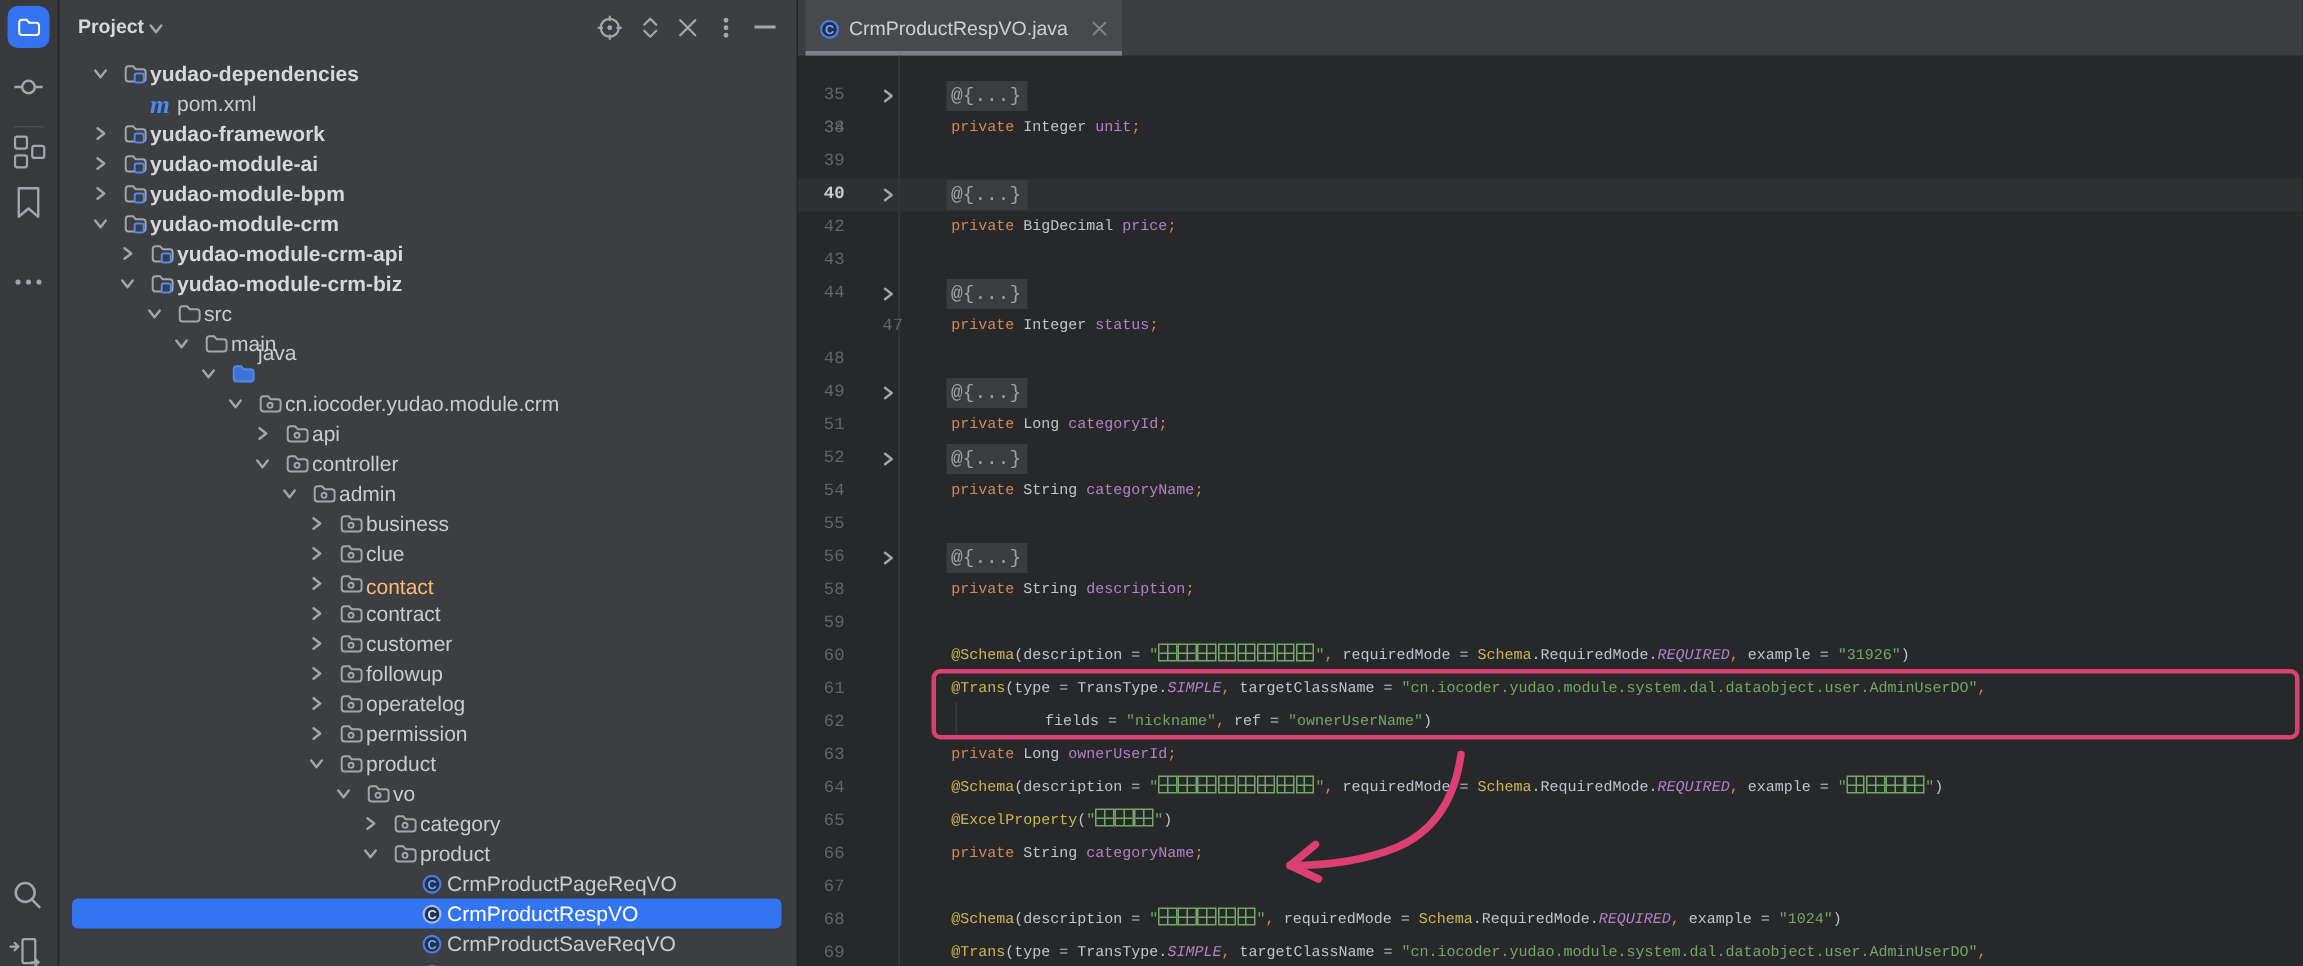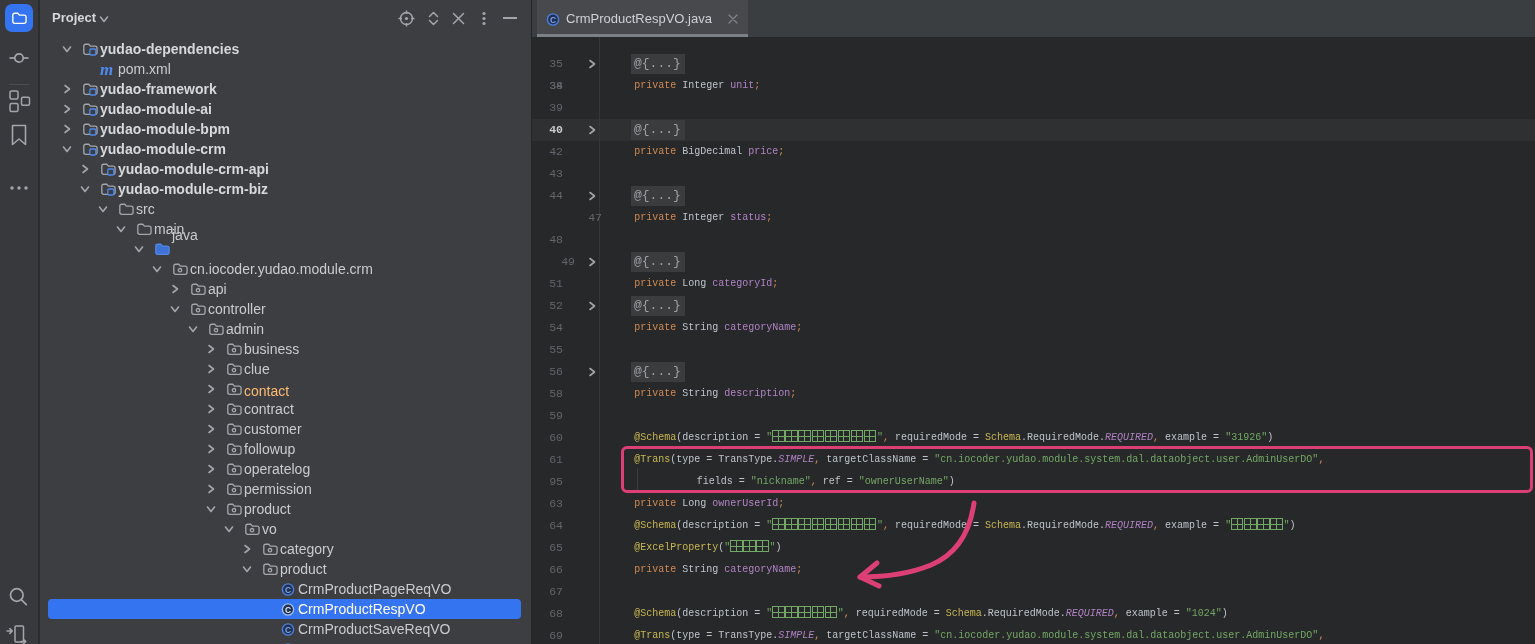--- a/index.html
+++ b/index.html
@@ -382,21 +382,21 @@
 <div class="abs" style="left:631px;top:120px;width:54px;height:20px;background:#3a3c3e;color:#9ca1a7;font-family:'Liberation Mono',monospace;font-size:13px;line-height:20px;padding-left:3px">@{...}</div>
 <div class="num" style="top:141px;">42</div>
 <div class="num" style="top:163px;">43</div>
 <div class="num" style="top:185px;">44</div>
 <svg style="position:absolute;left:586px;top:190px" width="12" height="12" viewBox="0 0 12 12">
     <polyline points="4,2.5 8.5,6 4,9.5" fill="none" stroke="#a2a6ac" stroke-width="1.6" stroke-linecap="round" stroke-linejoin="round"></polyline>
   </svg>
 <div class="abs" style="left:631px;top:186px;width:54px;height:20px;background:#3a3c3e;color:#9ca1a7;font-family:'Liberation Mono',monospace;font-size:13px;line-height:20px;padding-left:3px">@{...}</div>
 <div class="num" style="top:207px;margin-left:39px;">47</div>
 <div class="num" style="top:229px;">48</div>
-<div class="num" style="top:251px;margin-left:12px;">49</div>
+<div class="num" style="top:251px;">49</div>
 <svg style="position:absolute;left:586px;top:256px" width="12" height="12" viewBox="0 0 12 12">
     <polyline points="4,2.5 8.5,6 4,9.5" fill="none" stroke="#a2a6ac" stroke-width="1.6" stroke-linecap="round" stroke-linejoin="round"></polyline>
   </svg>
 <div class="abs" style="left:631px;top:252px;width:54px;height:20px;background:#3a3c3e;color:#9ca1a7;font-family:'Liberation Mono',monospace;font-size:13px;line-height:20px;padding-left:3px">@{...}</div>
 <div class="num" style="top:273px;">51</div>
 <div class="num" style="top:295px;text-align:right;">52</div>
 <svg style="position:absolute;left:586px;top:300px" width="12" height="12" viewBox="0 0 12 12">
     <polyline points="4,2.5 8.5,6 4,9.5" fill="none" stroke="#a2a6ac" stroke-width="1.6" stroke-linecap="round" stroke-linejoin="round"></polyline>
   </svg>
 <div class="abs" style="left:631px;top:296px;width:54px;height:20px;background:#3a3c3e;color:#9ca1a7;font-family:'Liberation Mono',monospace;font-size:13px;line-height:20px;padding-left:3px">@{...}</div>
@@ -404,21 +404,21 @@
 <div class="num" style="top:339px;">55</div>
 <div class="num" style="top:361px;">56</div>
 <svg style="position:absolute;left:586px;top:366px" width="12" height="12" viewBox="0 0 12 12">
     <polyline points="4,2.5 8.5,6 4,9.5" fill="none" stroke="#a2a6ac" stroke-width="1.6" stroke-linecap="round" stroke-linejoin="round"></polyline>
   </svg>
 <div class="abs" style="left:631px;top:362px;width:54px;height:20px;background:#3a3c3e;color:#9ca1a7;font-family:'Liberation Mono',monospace;font-size:13px;line-height:20px;padding-left:3px">@{...}</div>
 <div class="num" style="top:383px;">58</div>
 <div class="num" style="top:405px;">59</div>
 <div class="num" style="top:427px;">60</div>
 <div class="num" style="top:449px;">61</div>
-<div class="num" style="top:471px;">95</div>
+<div class="num" style="top:471px;">62</div>
 <div class="num" style="top:493px;">63</div>
 <div class="num" style="top:515px;">64</div>
 <div class="num" style="top:537px;">65</div>
 <div class="num" style="top:559px;">66</div>
 <div class="num" style="top:581px;">67</div>
 <div class="num" style="top:603px;">68</div>
 <div class="num" style="top:625px;">69</div>
 <div class="code" style="left:634.2096px;top:75px"><span class="k">private</span><span class="t"> Integer </span><span class="f">unit</span><span class="k">;</span></div>
 <div class="code" style="left:634.2096px;top:141px"><span class="k">private</span><span class="t"> BigDecimal </span><span class="f">price</span><span class="k">;</span></div>
 <div class="code" style="left:634.2096px;top:207px"><span class="k">private</span><span class="t"> Integer </span><span class="f">status</span><span class="k">;</span></div>

